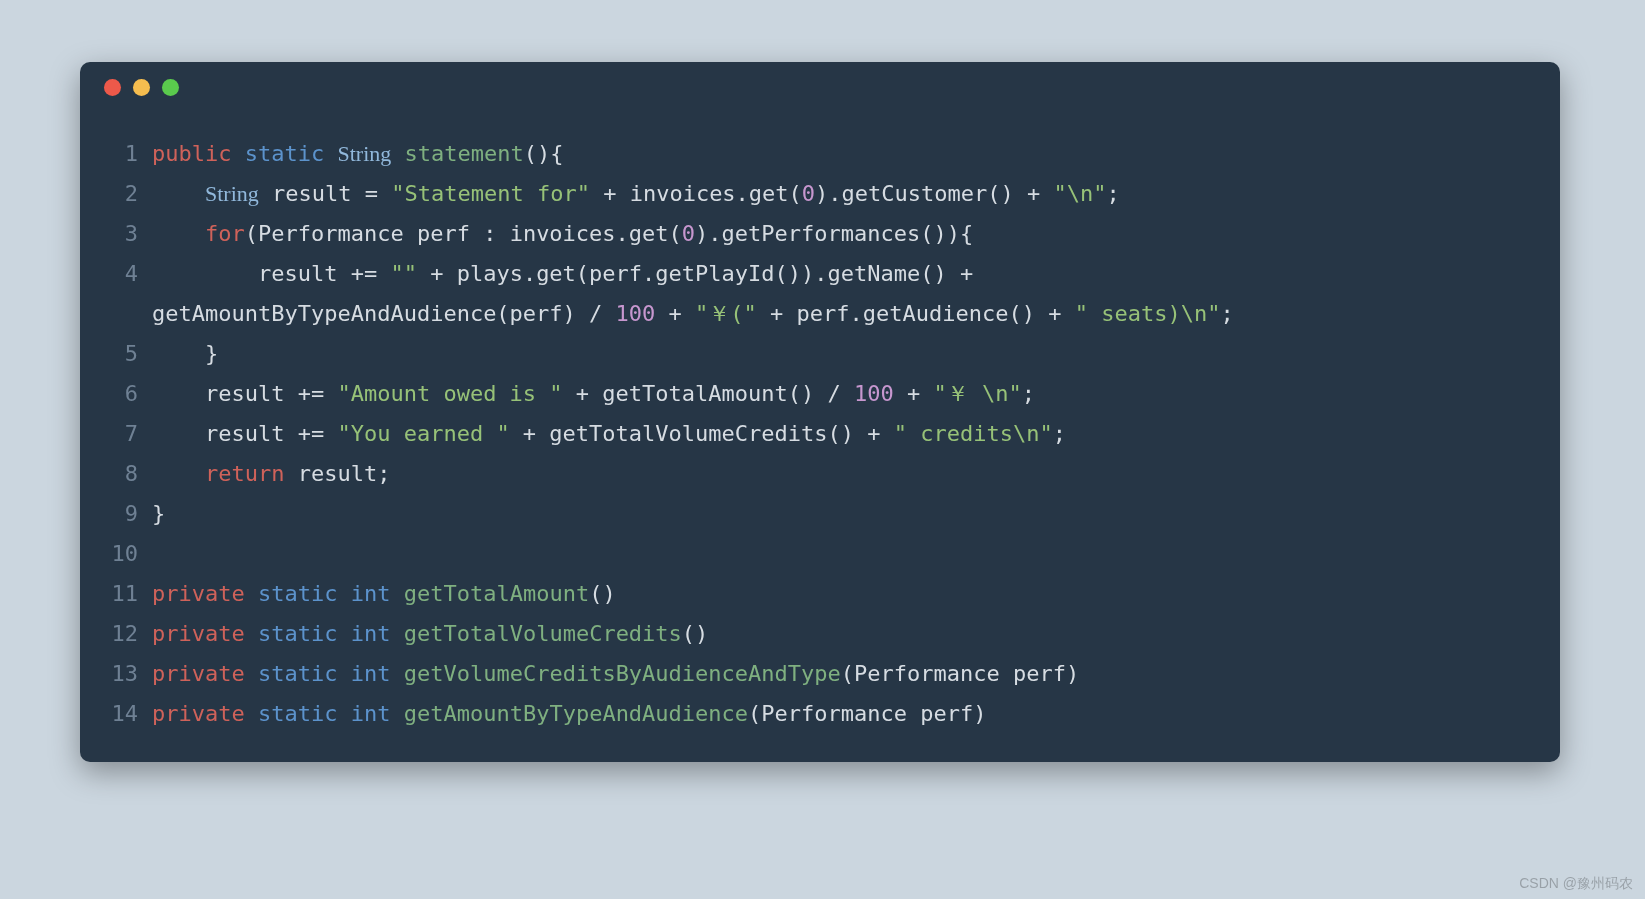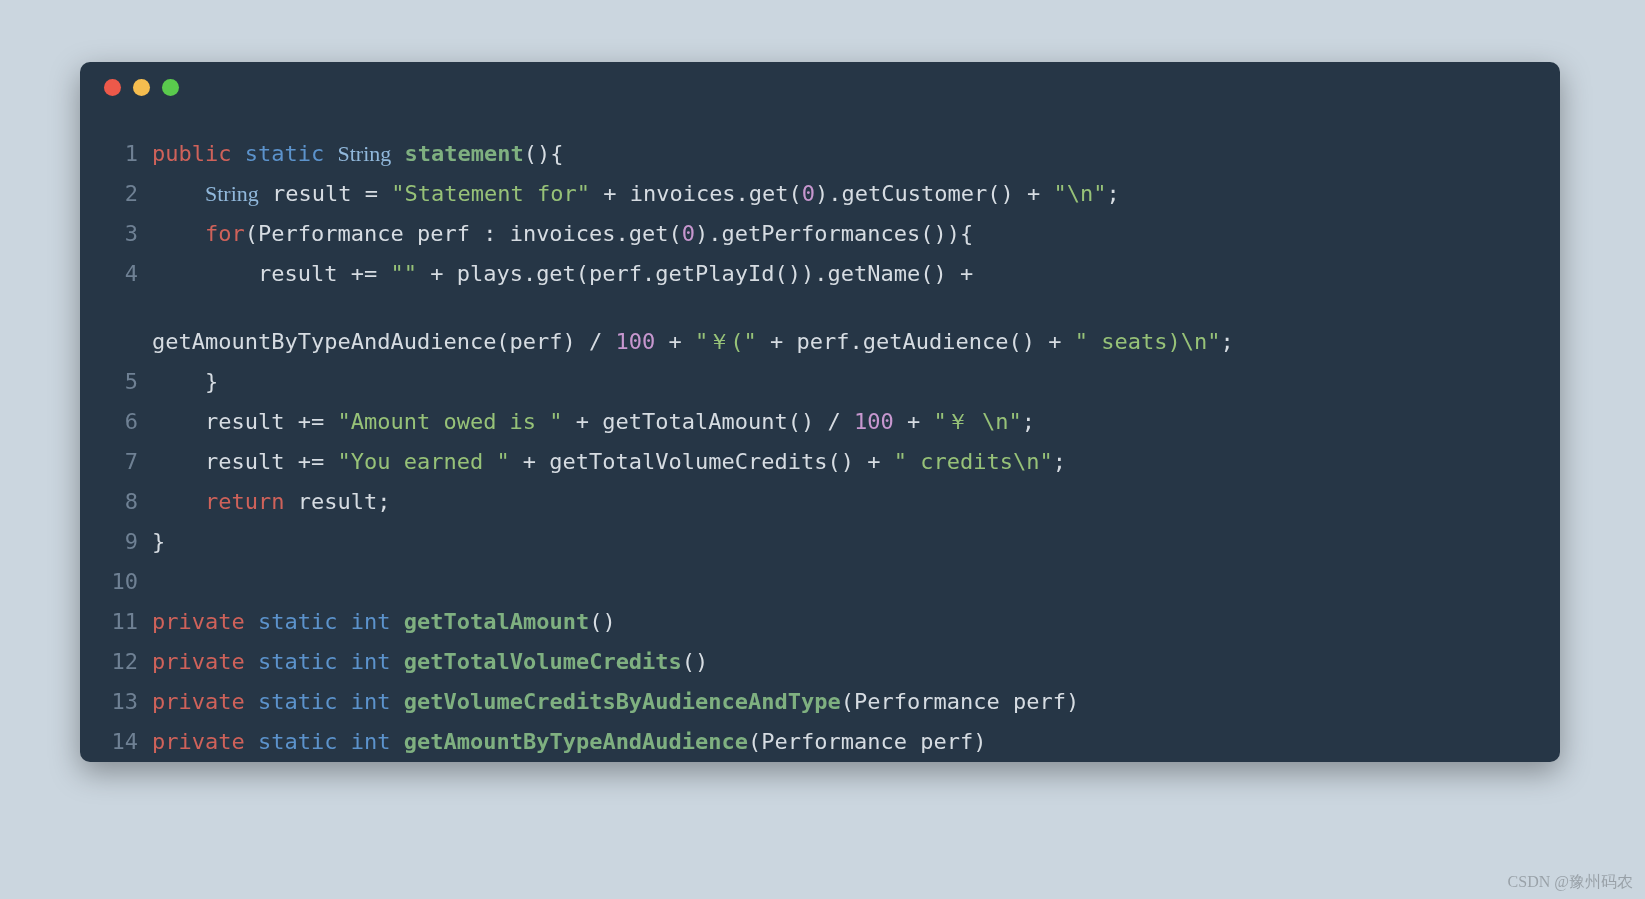--- a/index.html
+++ b/index.html
@@ -53,30 +53,30 @@
     text-align:right;
     padding-right:14px;
     color:var(--lineno);
     user-select:none;
     flex:none;
   }
   .content{flex:1;white-space:pre-wrap;word-break:break-all;}
   .kw-r{color:var(--kw-red);margin-top:41px;}
   .kw-b{color:var(--kw-blue);}
   .ty{color:var(--type);font-family:Liberation Serif, serif;}
-  .fn{color:var(--fn-green);font-weight:bold;}
+  .fn{color:var(--fn-green);}
   .str{color:var(--string);}
   .num{color:var(--number);}
-  .wrap-indent{padding-left:0;margin-top:28px;}
+  .wrap-indent{padding-left:0;}
   .watermark{
     position:absolute;
     right:12px;
     bottom:6px;
-    font-family:Liberation Serif, serif;
-    font-size:16px;
+    font-family:Liberation Sans, sans-serif;
+    font-size:14px;
     color:rgba(0,0,0,.25);
   }
 </style>
 </head>
 <body>
 
 <div class="window">
   <div class="titlebar">
     <div class="dot d-red"></div>
     <div class="dot d-yellow"></div>

